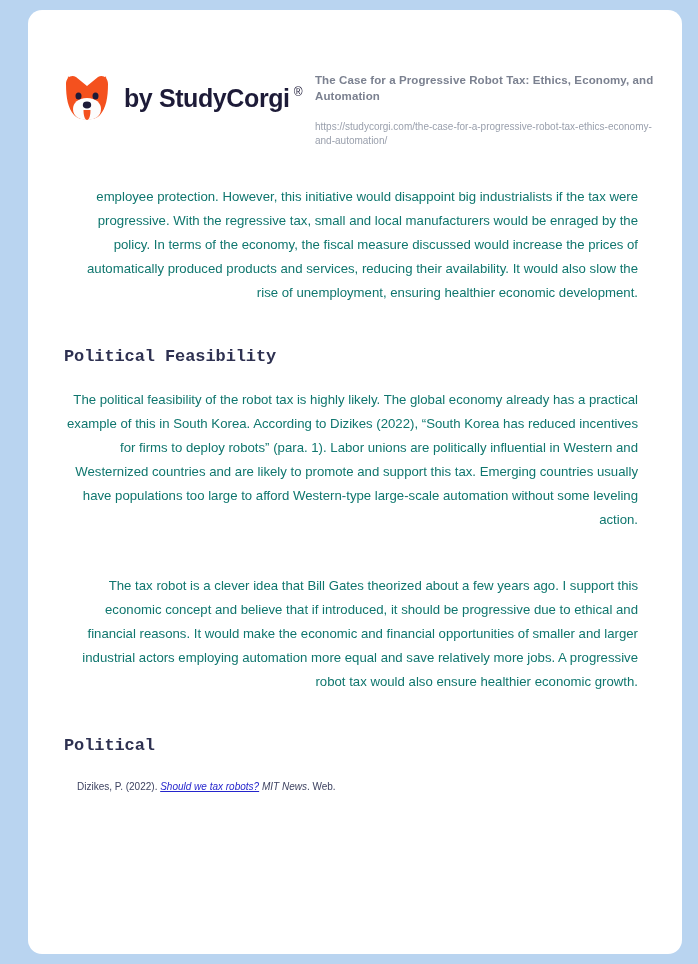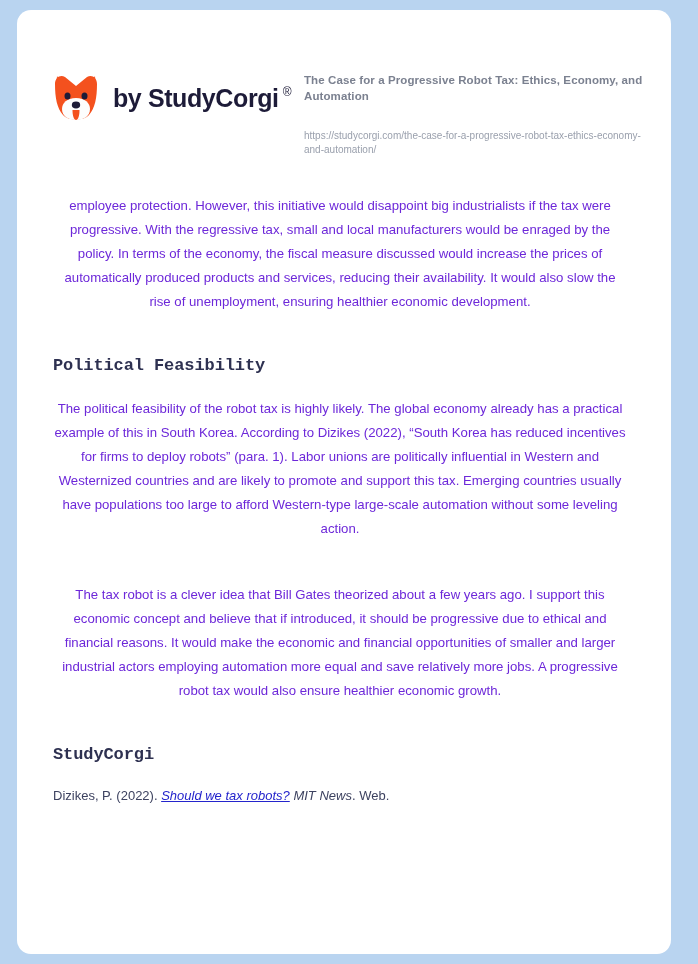--- a/index.html
+++ b/index.html
@@ -8,21 +8,21 @@
   }
   body {
     width: 698px;
     height: 964px;
     background: #b9d4f0;
     font-family: "Liberation Sans", sans-serif;
     overflow: hidden;
   }
   .page {
     position: absolute;
-    left: 17px;
+    left: 28px;
     top: 10px;
     width: 654px;
     height: 944px;
     background: #ffffff;
     border-radius: 14px;
     box-sizing: border-box;
     overflow: hidden;
   }
   .header {
     display: flex;
@@ -68,48 +68,48 @@
     font-size: 11.5px;
     font-weight: bold;
     color: #7b8190;
     line-height: 1.42;
     letter-spacing: 0.1px;
   }
   .doc-url {
     font-size: 10px;
     color: #9aa0ad;
     line-height: 1.45;
-    margin-top: 24px;
+    margin-top: 15px;
     word-break: break-word;
   }
   .content {
     padding: 0 44px 0 36px;
     box-sizing: border-box;
     margin-top: 36px;
   }
   p.para {
     font-size: 13.2px;
     line-height: 24px;
-    color: #6d28d9;
+    color: #0f766e;
     margin: 0 0 28px 0;
-    text-align: center;
+    text-align: right;
   }
   h2.section-heading {
     font-size: 17px;
     font-weight: bold;
     color: #2e3151;
     margin: 0 0 22px 0;
     letter-spacing: -0.1px;
     font-family: Liberation Mono, monospace;
   }
   .ref-line {
-    font-size: 13px;
+    font-size: 10px;
     line-height: 20px;
     color: #3d4260;
-    margin: 0;
+    margin: 13px;
   }
   .ref-link {
     color: #2424cc;
     font-style: italic;
     text-decoration: underline;
     cursor: pointer;
   }
   .ref-src {
     font-style: italic;
   }
@@ -152,18 +152,18 @@
     <p class="para">employee protection. However, this initiative would disappoint big industrialists if the tax were progressive. With the regressive tax, small and local manufacturers would be enraged by the policy. In terms of the economy, the fiscal measure discussed would increase the prices of automatically produced products and services, reducing their availability. It would also slow the rise of unemployment, ensuring healthier economic development.</p>
 
     <div class="sec-gap"></div>
     <h2 class="section-heading">Political Feasibility</h2>
     <p class="para">The political feasibility of the robot tax is highly likely. The global economy already has a practical example of this in South Korea. According to Dizikes (2022), “South Korea has reduced incentives for firms to deploy robots” (para. 1). Labor unions are politically influential in Western and Westernized countries and are likely to promote and support this tax. Emerging countries usually have populations too large to afford Western-type large-scale automation without some leveling action.</p>
 
     <div class="sec-gap"></div>
     <p class="para">The tax robot is a clever idea that Bill Gates theorized about a few years ago. I support this economic concept and believe that if introduced, it should be progressive due to ethical and financial reasons. It would make the economic and financial opportunities of smaller and larger industrial actors employing automation more equal and save relatively more jobs. A progressive robot tax would also ensure healthier economic growth.</p>
 
     <div class="sec-gap"></div>
-    <h2 class="section-heading">StudyCorgi</h2>
+    <h2 class="section-heading">Political</h2>
     <p class="ref-line"><span>Dizikes, P. (2022). </span><a class="ref-link">Should we tax robots?</a><span class="ref-src"> MIT News</span><span>. Web.</span></p>
 
   </div>
 
 </div>
 
 </body></html>

